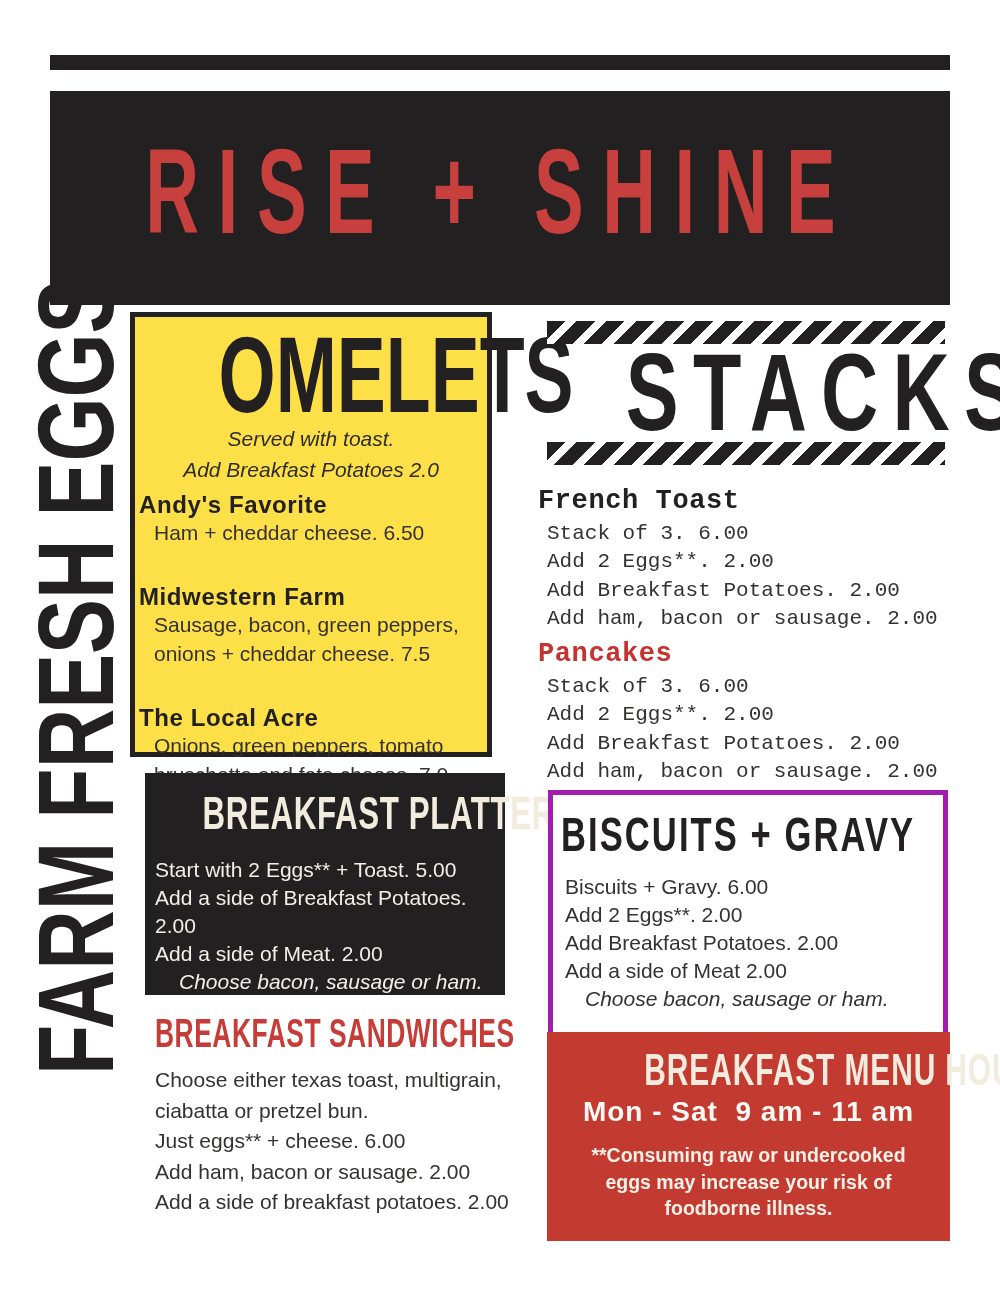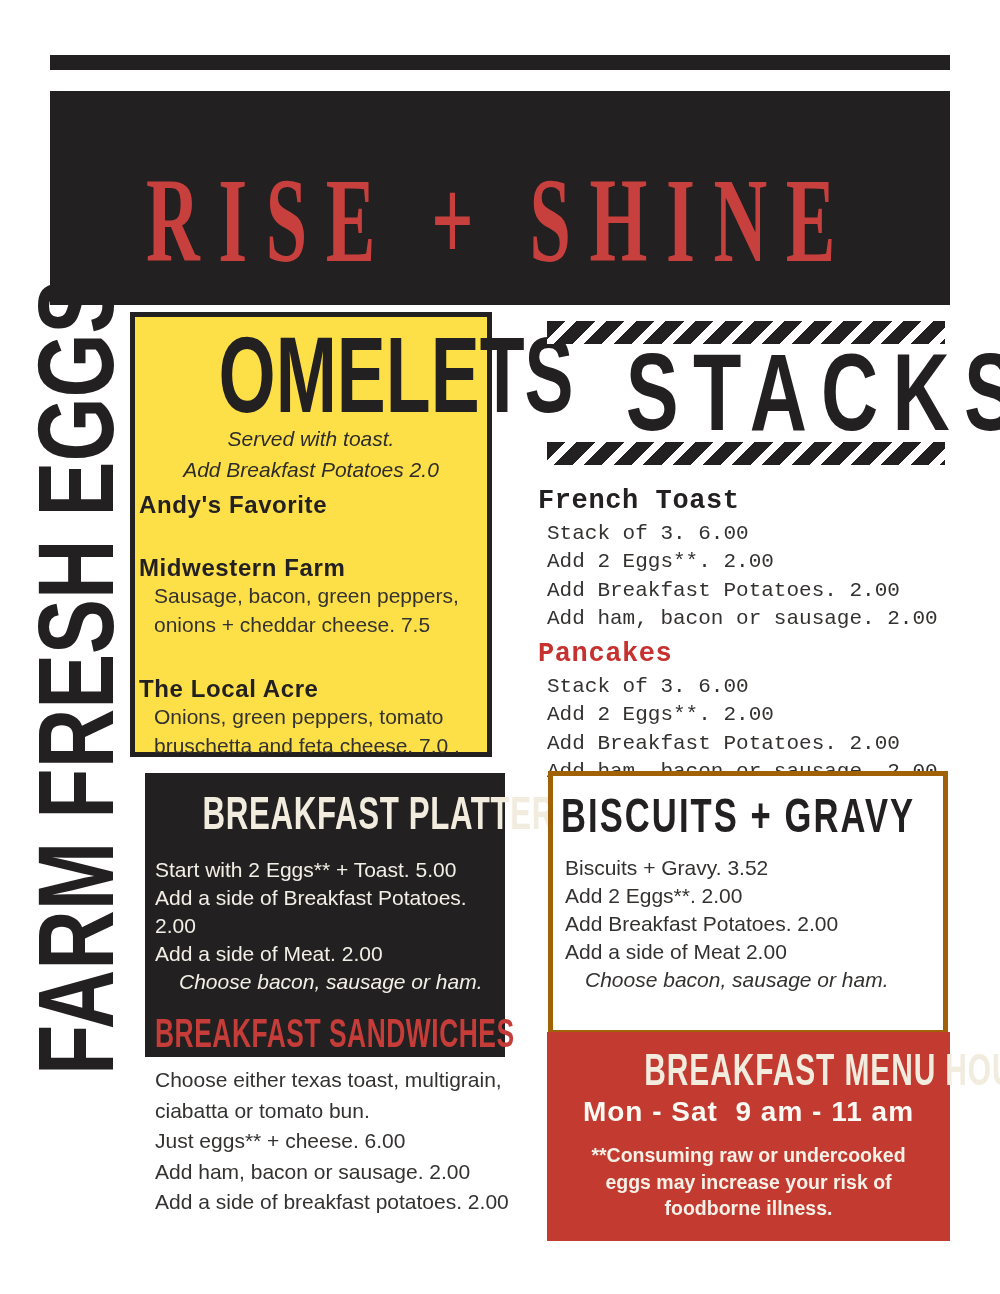--- a/index.html
+++ b/index.html
@@ -3,42 +3,42 @@
 <meta charset="utf-8">
 <style>
   html,body{margin:0;padding:0;background:#ffffff;}
   .page{position:relative;width:1000px;height:1294px;background:#ffffff;overflow:hidden;
         font-family:"Liberation Sans", sans-serif;color:#343231;}
   .rule{position:absolute;background:#232021;}
   .cond{display:inline-block;font-weight:700;white-space:nowrap;}
 
   
   .banner{position:absolute;left:50px;top:91px;width:900px;height:199px;background:#232021;
-          display:flex;align-items:flex-end;justify-content:center;font-family:Liberation Serif, serif;}
+          display:flex;align-items:center;justify-content:center;}
   .t-banner{font-size:120px;letter-spacing:0.25em;color:#c8403d;transform:scale(0.62,1.0);}
 
   
   .side-label{position:absolute;left:30px;top:1075px;width:1000px;height:92px;
               transform:rotate(-90deg);transform-origin:0 0;line-height:92px;}
   .side-label .cond{font-size:107px;color:#232021;transform:scaleX(0.77);transform-origin:0 0;}
 
   
   .omelets-box{position:absolute;left:130px;top:312px;width:362px;height:445px;background:#fde047;
                border:5px solid #232021;box-sizing:border-box;text-align:center;}
   .t-omelets{font-size:108px;line-height:96px;margin-top:10px;color:#232021;
              transform:scaleX(0.68);transform-origin:center top;letter-spacing:0;}
   .om-sub{font-style:italic;font-size:21px;line-height:31px;color:#2e2c2b;}
   .om-items{text-align:left;padding-left:4px;}
   .om-name{font-size:24px;font-weight:700;letter-spacing:0.6px;color:#232021;line-height:26px;}
   .om-desc{font-size:21px;line-height:29px;padding-left:15px;color:#343231;}
   .om-item{margin-top:37px;}
   .om-item:first-child{margin-top:7px;}
 
   
-  .platter-box{position:absolute;left:145px;top:773px;width:360px;height:284px;background:#232021;
+  .platter-box{position:absolute;left:145px;top:773px;width:360px;height:222px;background:#232021;
                box-sizing:border-box;color:#f3efe6;}
   .t-platter{display:block;text-align:center;margin-top:17px;font-size:46px;line-height:46px;
              color:#f2ecdf;transform:scaleX(0.68);transform-origin:center top;letter-spacing:0.02em;}
   .platter-lines{padding:20px 12px 0 10px;font-size:21px;line-height:28px;}
   .note-italic{font-style:italic;padding-left:24px;}
 
   
   .sandwiches{position:absolute;left:155px;top:1013px;width:360px;}
   .t-sandwiches{font-size:40px;line-height:40px;color:#c63c38;transform:scaleX(0.66);
                 transform-origin:0 0;letter-spacing:0.02em;}
@@ -50,22 +50,22 @@
               background:repeating-linear-gradient(135deg,#232021 0 13px,#ffffff 13px 21px);}
   .stacks-title{position:absolute;left:547px;top:345px;width:398px;height:96px;text-align:right;}
   .t-stacks{font-size:110px;line-height:94px;color:#232021;letter-spacing:0.18em;
             transform:scaleX(0.72);transform-origin:center top;}
   .rcol-group{position:absolute;left:538px;width:400px;font-family:Liberation Mono, monospace;}
   .r-name{font-size:27px;font-weight:700;letter-spacing:0.6px;color:#232021;line-height:30px;}
   .r-name.red{color:#c6322f;}
   .r-lines{font-size:21px;line-height:28.4px;color:#343231;padding-left:9px;margin-top:4px;}
 
   
-  .biscuits-box{position:absolute;left:548px;top:771px;width:400px;height:264px;background:#fff;
-                border:5px solid #a16207;box-sizing:border-box;}
+  .biscuits-box{position:absolute;left:548px;top:790px;width:400px;height:264px;background:#fff;
+                border:5px solid #a21caf;box-sizing:border-box;}
   .t-biscuits{font-size:48px;line-height:48px;margin:16px 0 0 8px;color:#232021;
               letter-spacing:0.06em;transform:scaleX(0.72);transform-origin:0 0;}
   .bis-lines{padding:14px 0 0 12px;font-size:21px;line-height:28px;color:#343231;}
   .bis-lines .note-italic{padding-left:20px;}
 
   
   .hours-box{position:absolute;left:547px;top:1032px;width:403px;height:209px;background:#c33a31;
              text-align:center;color:#f6f3ec;}
   .t-hours{font-size:44px;line-height:44px;margin-top:16px;color:#f2ecdf;
            letter-spacing:0.03em;transform:scaleX(0.68);transform-origin:center top;}
@@ -90,20 +90,21 @@
     <span class="cond">FARM FRESH EGGS</span>
   </div>
 
   <div class="omelets-box">
     <div><span class="cond t-omelets">OMELETS</span></div>
     <div class="om-sub">Served with toast.</div>
     <div class="om-sub">Add Breakfast Potatoes 2.0</div>
     <div class="om-items">
       <div class="om-item">
         <div class="om-name">Andy's Favorite</div>
+        <div class="om-desc">Ham + cheddar cheese. 6.50</div>
       </div>
       <div class="om-item">
         <div class="om-name">Midwestern Farm</div>
         <div class="om-desc">Sausage, bacon, green peppers,</div>
         <div class="om-desc">onions + cheddar cheese. 7.5</div>
       </div>
       <div class="om-item">
         <div class="om-name">The Local Acre</div>
         <div class="om-desc">Onions, green peppers, tomato</div>
         <div class="om-desc">bruschetta and feta cheese. 7.0 .</div>
@@ -118,21 +119,21 @@
       <div>Add a side of Breakfast Potatoes. 2.00</div>
       <div>Add a side of Meat. 2.00</div>
       <div class="note-italic">Choose bacon, sausage or ham.</div>
     </div>
   </div>
 
   <div class="sandwiches">
     <div><span class="cond t-sandwiches">BREAKFAST SANDWICHES</span></div>
     <div class="sand-lines">
       <div class="sand-intro">Choose either texas toast, multigrain,</div>
-      <div class="sand-intro">ciabatta or tomato bun.</div>
+      <div class="sand-intro">ciabatta or pretzel bun.</div>
       <div>Just eggs** + cheese. 6.00</div>
       <div>Add ham, bacon or sausage. 2.00</div>
       <div>Add a side of breakfast potatoes. 2.00</div>
     </div>
   </div>
 
   <div class="stripe-bar" style="top:321px;"></div>
   <div class="stacks-title">
     <span class="cond t-stacks">STACKS</span>
   </div>
@@ -154,21 +155,21 @@
       <div>Stack of 3. 6.00</div>
       <div>Add 2 Eggs**. 2.00</div>
       <div>Add Breakfast Potatoes. 2.00</div>
       <div>Add ham, bacon or sausage. 2.00</div>
     </div>
   </div>
 
   <div class="biscuits-box">
     <div><span class="cond t-biscuits">BISCUITS + GRAVY</span></div>
     <div class="bis-lines">
-      <div>Biscuits + Gravy. 3.52</div>
+      <div>Biscuits + Gravy. 6.00</div>
       <div>Add 2 Eggs**. 2.00</div>
       <div>Add Breakfast Potatoes. 2.00</div>
       <div>Add a side of Meat 2.00</div>
       <div class="note-italic">Choose bacon, sausage or ham.</div>
     </div>
   </div>
 
   <div class="hours-box">
     <div><span class="cond t-hours">BREAKFAST MENU HOURS</span></div>
     <div class="hours-schedule">Mon - Sat  9 am - 11 am</div>

